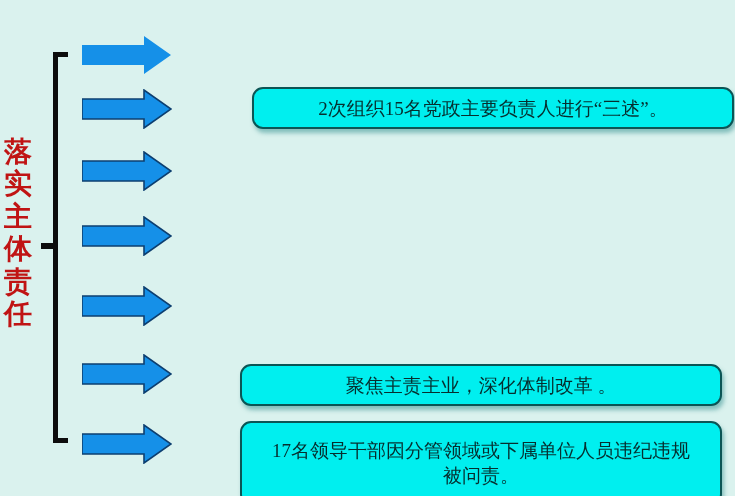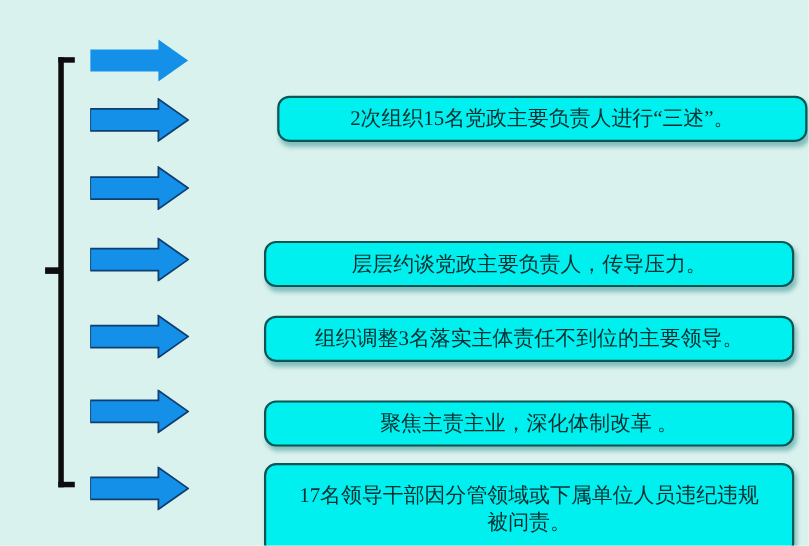--- a/index.html
+++ b/index.html
@@ -63,20 +63,21 @@
   }
   .b1{top:23px;} .b2{top:87px;margin-left:12px;} .b3{top:152px;} .b4{top:219px;}
   .b5{top:287px;} .b6{top:364px;}
   .b7{top:421px;height:84px;}
 </style>
 </head>
 <body>
 
 <div class="canvas">
 
+  <div class="side-label">落实主体责任</div>
 
   <div class="bracket">
     <div class="br-vert"></div>
     <div class="br-top"></div>
     <div class="br-bot"></div>
     <div class="br-mid"></div>
   </div>
 
   <svg class="arrow a1" viewBox="0 0 90 40">
       <polygon points="0,10 62,10 62,1 89,20 62,39 62,30 0,30"></polygon>
@@ -94,18 +95,16 @@
       <polygon points="0,10 62,10 62,1 89,20 62,39 62,30 0,30"></polygon>
     </svg>
   <svg class="arrow a6" viewBox="0 0 90 40">
       <polygon points="0,10 62,10 62,1 89,20 62,39 62,30 0,30"></polygon>
     </svg>
   <svg class="arrow a7" viewBox="0 0 90 40">
       <polygon points="0,10 62,10 62,1 89,20 62,39 62,30 0,30"></polygon>
     </svg>
 
   <div class="flow-box b2">2次组织15名党政主要负责人进行“三述”。</div>
-  <div class="flow-box b4">层层约谈党政主要负责人，传导压力。</div>
-  <div class="flow-box b5">组织调整3名落实主体责任不到位的主要领导。</div>
   <div class="flow-box b6">聚焦主责主业，深化体制改革 。</div>
   <div class="flow-box b7">17名领导干部因分管领域或下属单位人员违纪违规被问责。</div>
 
 </div>
 
 </body></html>

